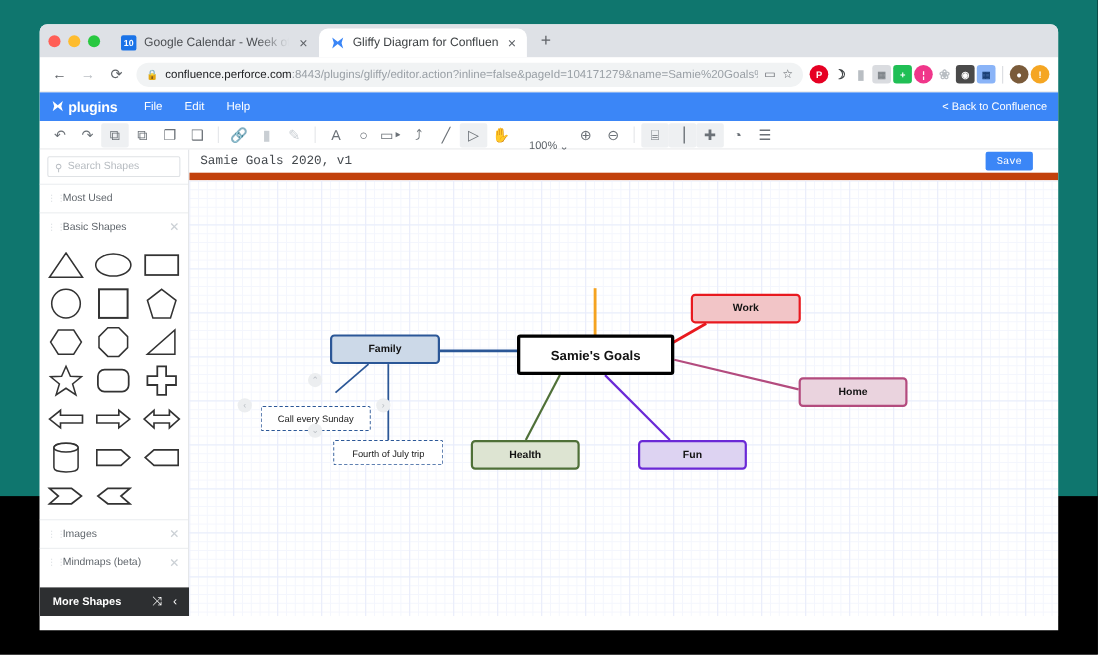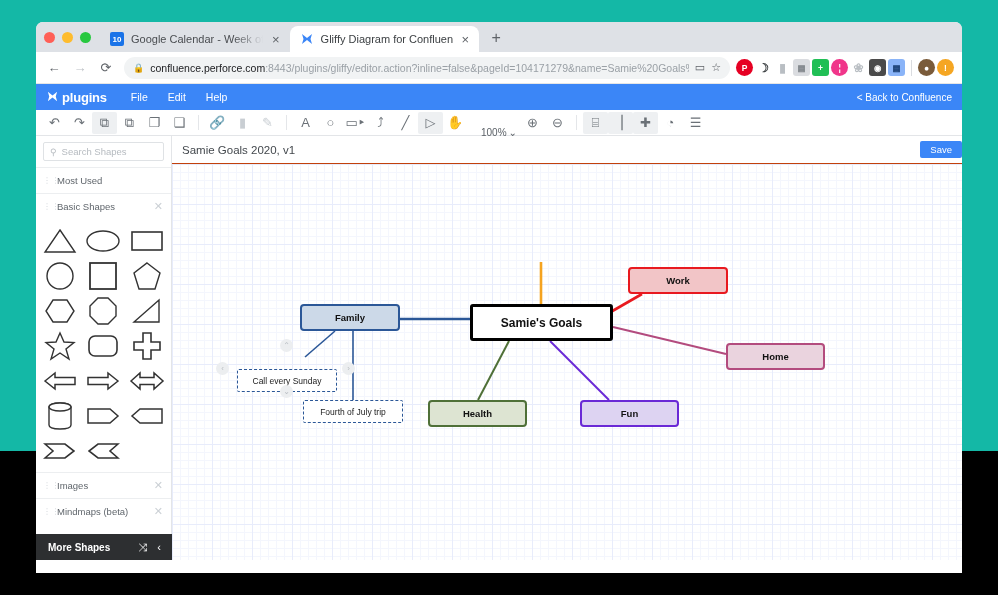--- a/index.html
+++ b/index.html
@@ -2,21 +2,21 @@
 <html><head>
 <meta charset="utf-8">
 <style>
   * { box-sizing: border-box; margin: 0; padding: 0; }
   html, body {
     width: 998px; height: 595px;
     background: #000;
     font-family: "Liberation Sans", sans-serif;
     overflow: hidden;
   }
-  .screen { position: relative; width: 998px; height: 451px; background: #14b8a6; }
+  .screen { position: relative; width: 998px; height: 451px; background: #0f766e; }
 
   
   .window {
     position: absolute; left: 36px; top: 22px;
     width: 926px; height: 551px;
     background: #fff;
     border-radius: 7px 7px 0 0;
     overflow: hidden;
   }
 
@@ -174,23 +174,24 @@
     display: flex; align-items: center;
     padding: 0 6px 0 12px;
   }
   .more-lbl { font-size: 10px; color: #fff; font-weight: bold; flex: 1 1 auto; }
   .more-ic { color: #fff; font-size: 11px; padding: 0 5px; }
 
   
   .right { flex: 1 1 auto; display: flex; flex-direction: column; min-width: 0; }
   .titlebar {
     height: 28px; background: #fff;
-    border-bottom: 1px solid #c2410c;
+    border-bottom: 7px solid #c2410c;
     display: flex; align-items: center;
-    padding: 0 0 0 10px;
+    padding: 0 23px 0 10px;
+    font-family: Liberation Mono, monospace;
   }
   .doctitle { font-size: 11.5px; color: #43484d; flex: 1 1 auto; }
   .savebtn {
     background: #3b86f7; color: #fff;
     font-size: 9.5px; border-radius: 2px;
     padding: 3px 10px;
   }
   .canvaswrap { flex: 1 1 auto; position: relative; overflow: hidden; background: #fff; }
   .grid {
     position: absolute; inset: 0;

